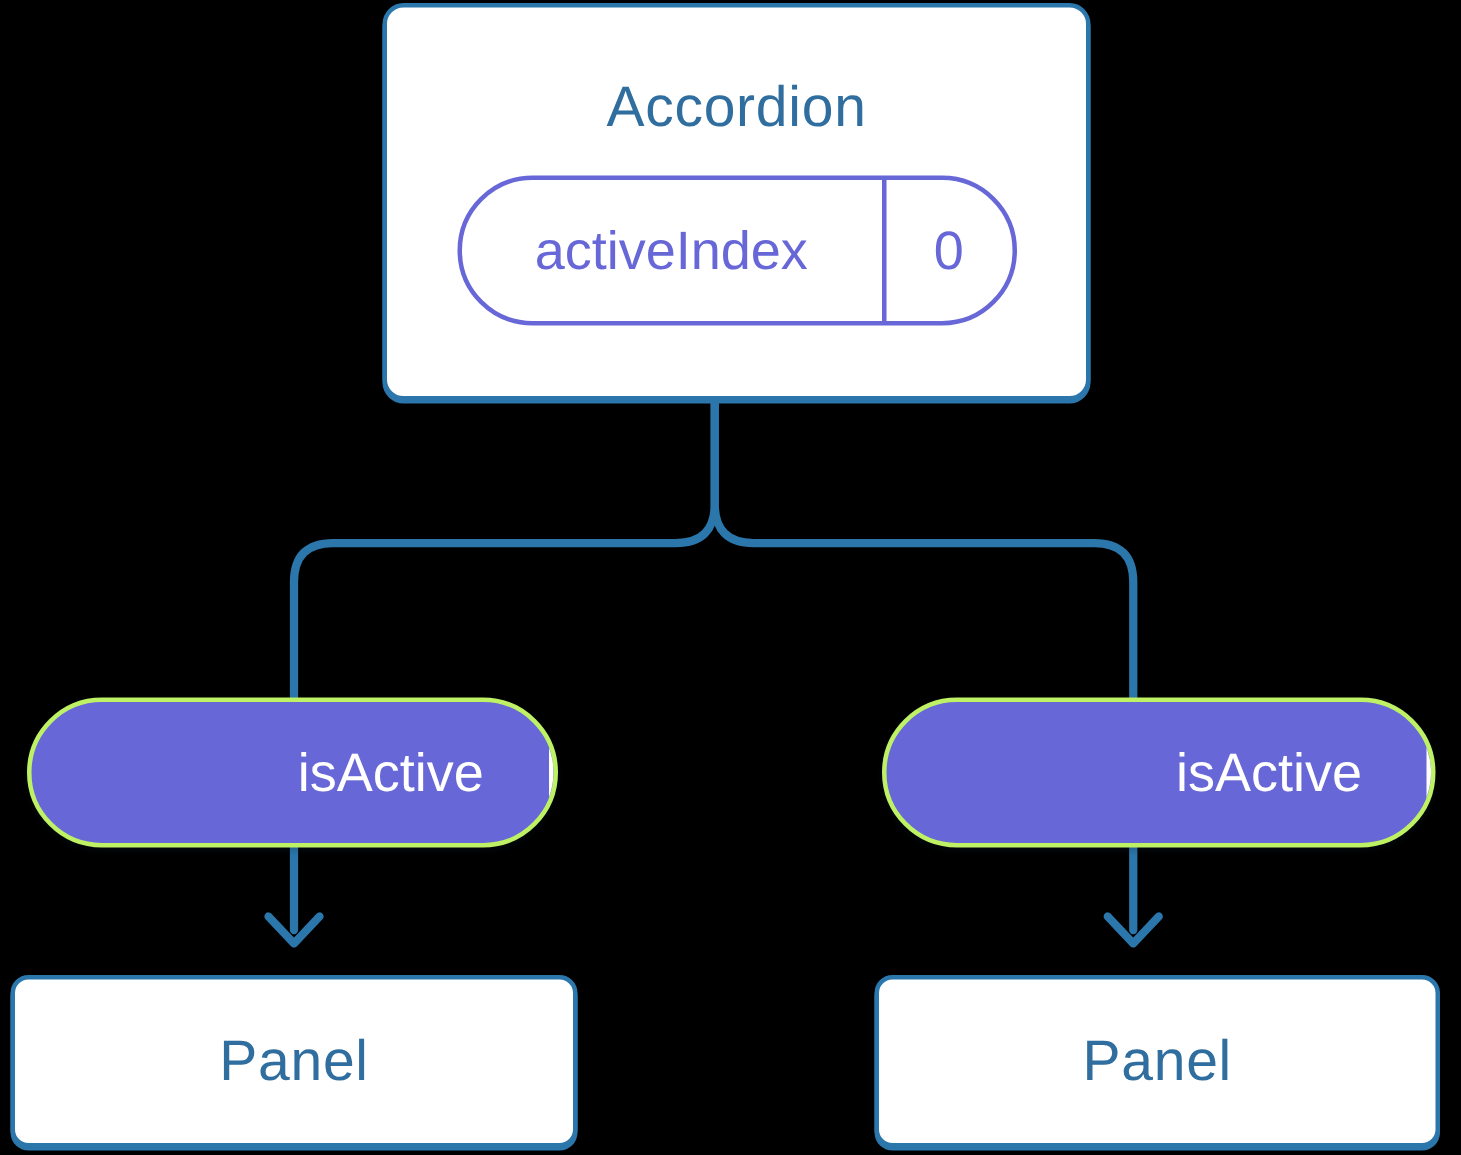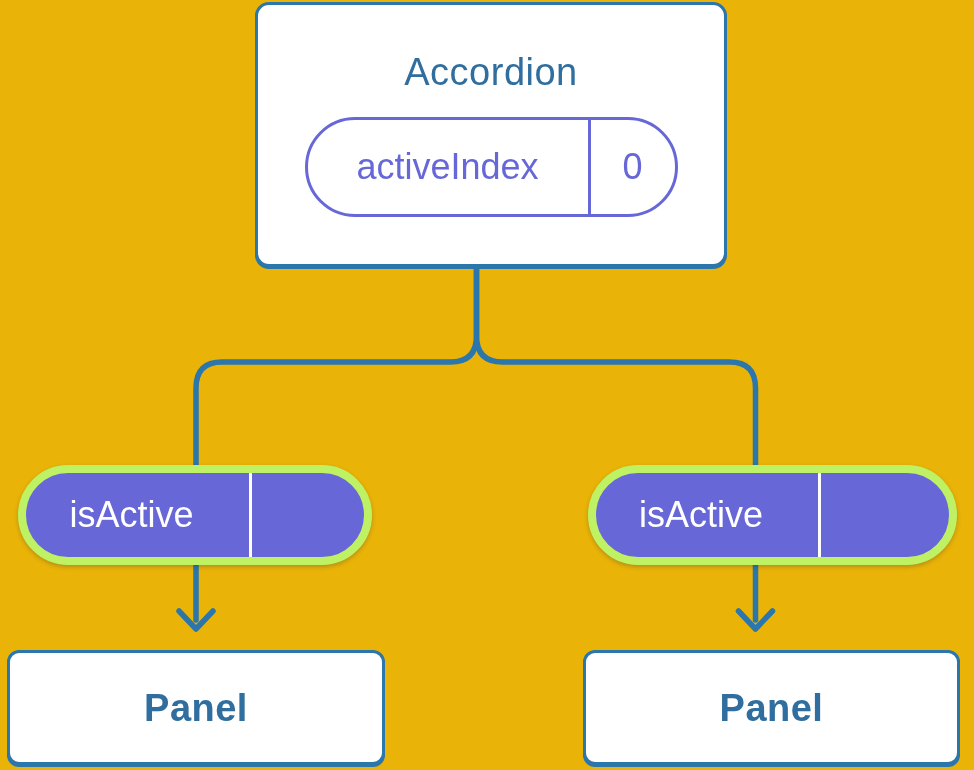--- a/index.html
+++ b/index.html
@@ -4,21 +4,21 @@
 <style>
   html, body { margin: 0; padding: 0; }
   body {
     font-family: "Liberation Sans", "DejaVu Sans", sans-serif;
     background: #4D6974;
   }
   .stage {
     position: relative;
     width: 974px;
     height: 770px;
-    background: #eab308;
+    background: #000000;
     overflow: hidden;
   }
   .connector {
     position: absolute;
     left: 0; top: 0;
     width: 974px; height: 770px;
     z-index: 0;
   }
   .connector path {
     fill: none;
@@ -53,34 +53,34 @@
     line-height: 1;
   }
   .pill {
     box-sizing: border-box;
     height: 100px;
     border-radius: 50px;
     display: flex;
     align-items: stretch;
     overflow: hidden;
     z-index: 1;
+    justify-content: flex-end;
   }
   .state-pill {
     width: 373px;
     background: #ffffff;
     border: 3px solid #6767D8;
     color: #6767D8;
   }
   .prop-pill {
     position: absolute;
     background: #6767D8;
-    border: 8px solid #bef264;
+    border: 3px solid #bef264;
     color: #ffffff;
     box-shadow: 0 2px 4px rgba(20,40,55,0.25);
-    gap: 12px;
   }
   .prop-pill-left  { left: 18px;  top: 465px; width: 354px; }
   .prop-pill-right { left: 588px; top: 465px; width: 369px; }
   .pill-name, .pill-value {
     display: flex;
     align-items: center;
     justify-content: center;
     font-size: 36px;
     line-height: 1;
     white-space: nowrap;
@@ -97,21 +97,21 @@
     border-radius: 12px;
     display: flex;
     align-items: center;
     justify-content: center;
   }
   .panel-left  { left: 7px;   top: 650px; }
   .panel-right { left: 583px; top: 650px; width: 377px; }
   .panel-label {
     color: #2F6E9E;
     font-size: 38px;
-    font-weight: 700;
+    font-weight: 400;
     letter-spacing: 0.5px;
     line-height: 1;
   }
 </style>
 </head>
 <body>
 
 <div class="stage">
 
   <svg class="connector" viewBox="0 0 974 770" xmlns="http://www.w3.org/2000/svg">

